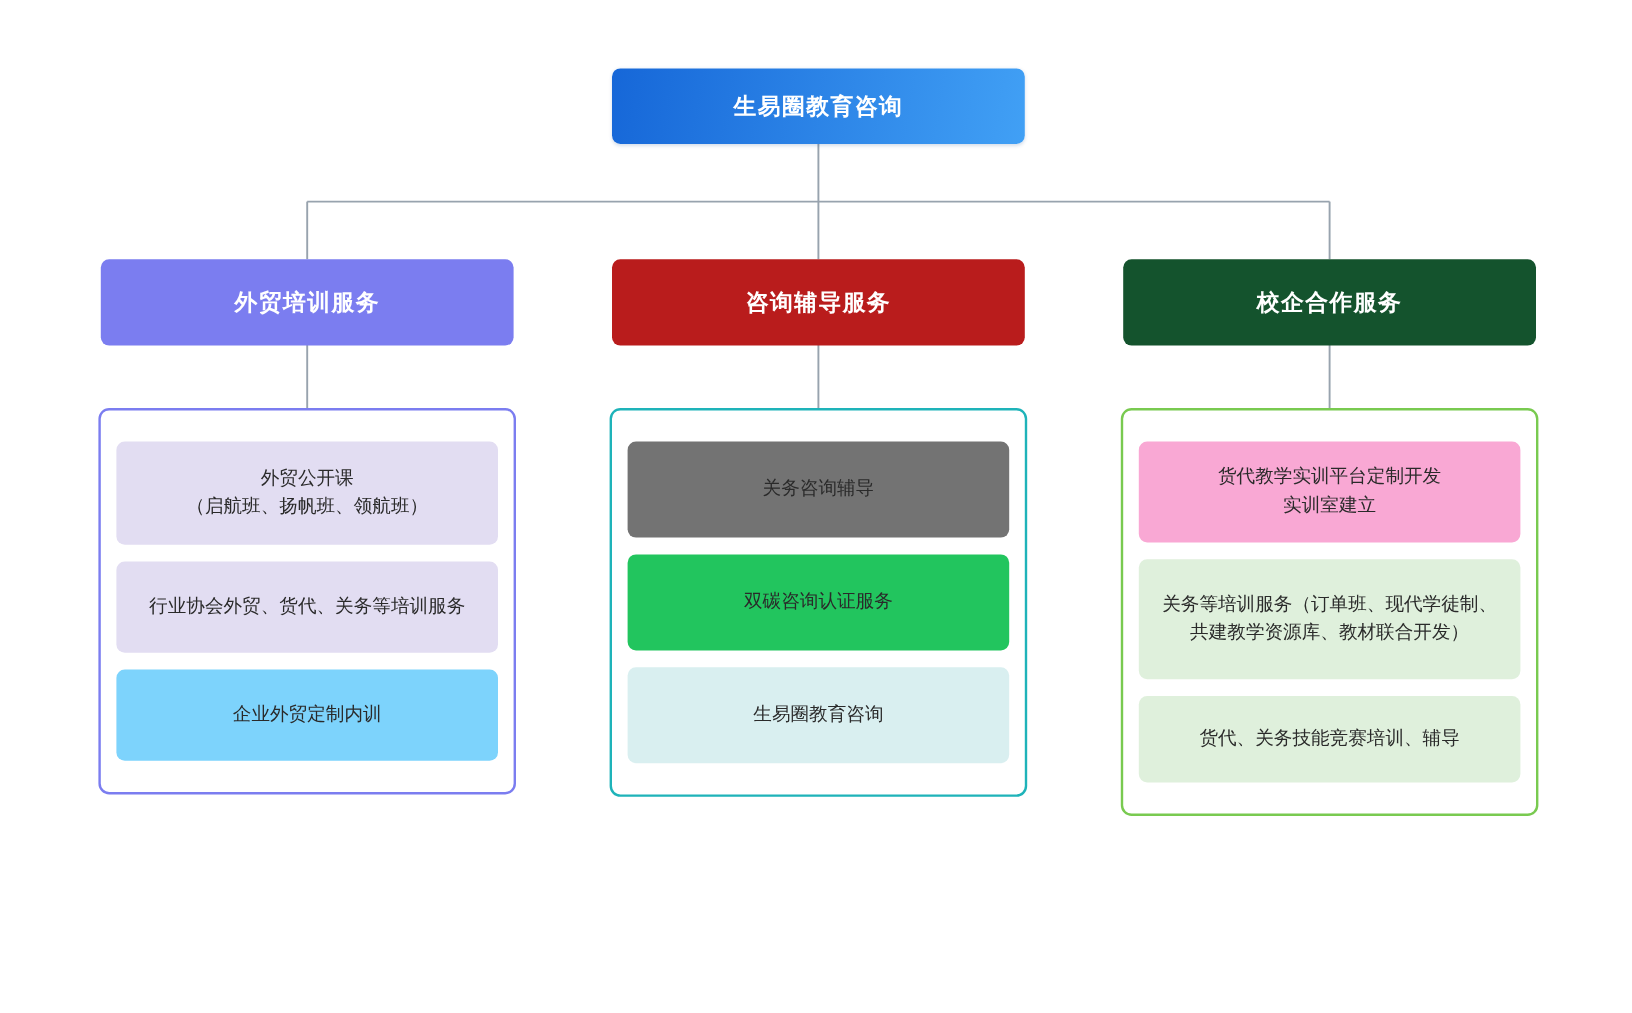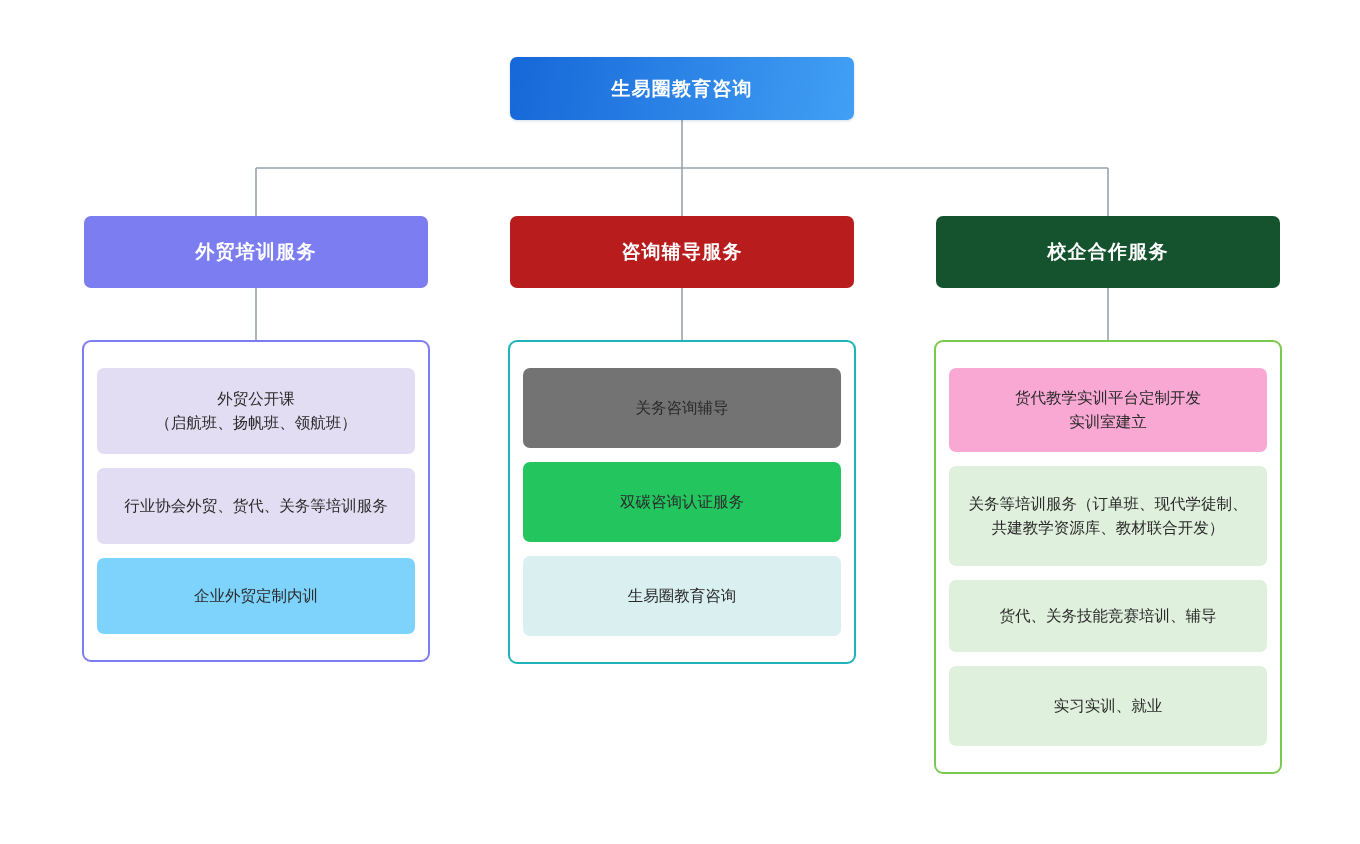--- a/index.html
+++ b/index.html
@@ -158,17 +158,16 @@
 
   <div class="column col-2">
     <div class="cat-header" style="background: #14532d;">
       <span class="cat-label">校企合作服务</span>
     </div>
     <div class="items-box" style="border-color: rgb(121, 202, 80);">
       <div class="item-chip" style="background: #f9a8d4; min-height: 84px;">货代教学实训平台定制开发
 实训室建立</div>
       <div class="item-chip" style="background: rgb(223, 240, 220); min-height: 100px;">关务等培训服务（订单班、现代学徒制、共建教学资源库、教材联合开发）</div>
       <div class="item-chip" style="background: rgb(223, 240, 220); min-height: 72px;">货代、关务技能竞赛培训、辅导</div>
-      <div class="item-chip" style="background: rgb(223, 240, 220); min-height: 80px;">实习实训、就业</div>
     </div>
   </div>
 
 </div>
 
 </body></html>

